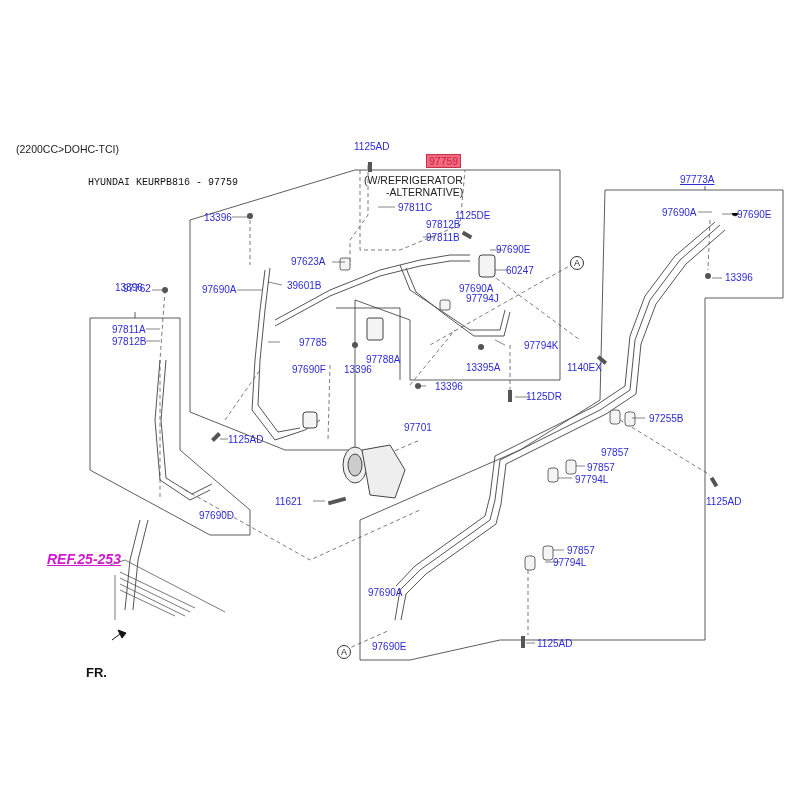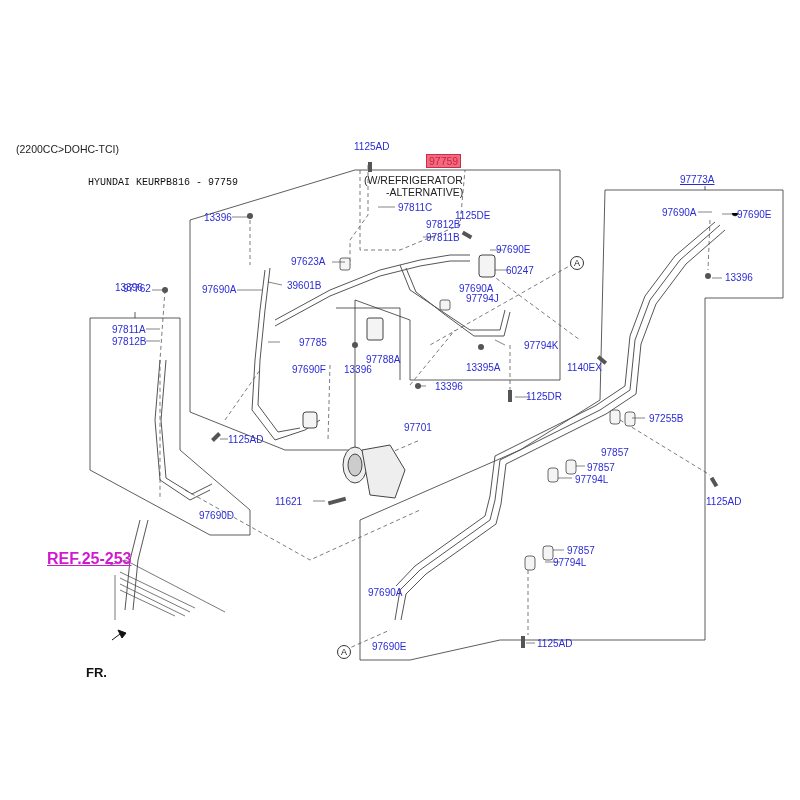--- a/index.html
+++ b/index.html
@@ -2,21 +2,21 @@
 <html><head>
 <meta charset="utf-8">
 <style>
   html, body { margin:0; padding:0; background:#ffffff; }
   body { width:800px; height:800px; position:relative; overflow:hidden; font-family:"Liberation Sans", sans-serif; }
   #stage { position:absolute; left:0; top:0; width:800px; height:800px; }
   .lbl { position:absolute; font-size:10px; color:#2b2bd6; white-space:nowrap; line-height:12px; font-family:"Liberation Sans", sans-serif; cursor:pointer; }
   .hdr { position:absolute; font-size:10px; color:#111; white-space:nowrap; line-height:12px; font-family:Liberation Mono, monospace;margin-top:32px; }
   .note { position:absolute; font-size:10.5px; color:#222; white-space:nowrap; line-height:12px; font-family:"Liberation Sans", sans-serif; }
   .hl { position:absolute; font-size:10.5px; color:#cc1f4e; background:#f26b7c; border:1px solid #c4304a; padding:0 2px; line-height:12px; font-family:"Liberation Sans", sans-serif; cursor:pointer; }
-  .ref { position:absolute; font-size:16px; color:#d01ad0; text-decoration:underline; font-weight:bold; white-space:nowrap; line-height:12px; font-family:"Liberation Sans", sans-serif; cursor:pointer; }
+  .ref { position:absolute; font-size:14px; color:#d01ad0; text-decoration:underline; font-weight:bold; white-space:nowrap; line-height:12px; font-family:"Liberation Sans", sans-serif; cursor:pointer;font-style:italic; }
   .fr { position:absolute; font-size:13px; color:#111; font-weight:bold; font-family:"Liberation Sans", sans-serif; }
   .circ { position:absolute; width:12px; height:12px; border:1px solid #333; border-radius:50%; font-size:9px; text-align:center; line-height:12px; color:#222; background:#fff; font-family:"Liberation Sans", sans-serif; }
   svg { position:absolute; left:0; top:0; }
 </style>
 </head>
 <body>
 
 <div id="stage">
 
 <svg width="800" height="800">

